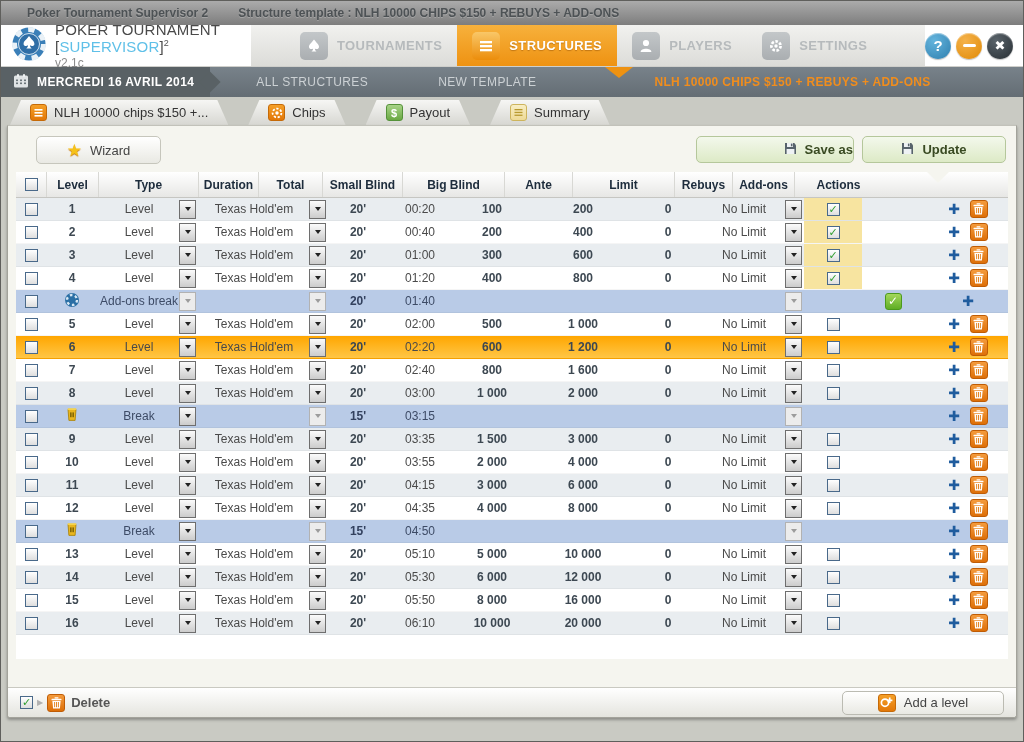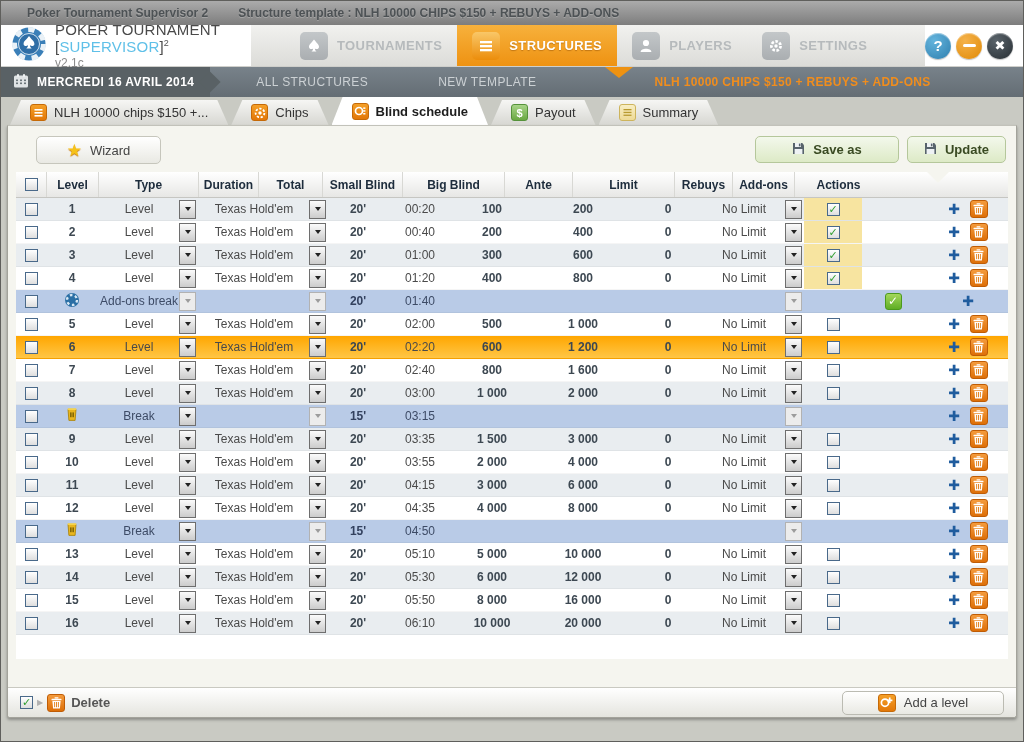--- a/index.html
+++ b/index.html
@@ -32,37 +32,37 @@
   
   .breadcrumb { height:30px; background:linear-gradient(#78828a,#646d74); display:flex; align-items:center; font-size:12px; color:#ccd1d4; position:relative; }
   .crumb-date { height:100%; background:#596165; display:flex; align-items:center; gap:8px; padding:0 16px 0 12px; color:#fff; font-weight:bold; letter-spacing:.4px; position:relative; }
   .crumb-date::after { content:""; position:absolute; right:-11px; top:4px; width:22px; height:22px; background:#596165; transform:rotate(45deg) scale(.68); z-index:1; }
   .crumb-item { margin-left:46px; letter-spacing:.4px; cursor:pointer; position:relative; z-index:2; }
   .crumb-item.second { margin-left:70px; }
   .crumb-current { margin-left:118px; color:#f08d1d; font-weight:bold; letter-spacing:.3px; position:relative; z-index:2; }
   .structures-notch { position:absolute; top:0; left:604px; width:0; height:0; border-left:14px solid transparent; border-right:14px solid transparent; border-top:11px solid #ee9212; z-index:3; }
 
   
-  .tabstrip { height:28px; display:flex; align-items:flex-end; padding-left:9px; gap:3px; }
+  .tabstrip { height:28px; display:flex; align-items:flex-end; padding-left:9px; gap:20px; }
   .tab { height:25px; display:flex; align-items:center; gap:7px; padding:0 20px; font-size:13px; color:#333; background:linear-gradient(#f6f6f4,#d7d7d2); clip-path:polygon(11px 0, calc(100% - 11px) 0, 100% 100%, 0 100%); cursor:pointer; white-space:nowrap; }
   .tab.active { height:28px; background:#fff; font-weight:bold; color:#1d1d1d; }
   .tab-ic { width:17px; height:17px; border-radius:3px; display:flex; align-items:center; justify-content:center; flex:none; }
   .ti-orange { background:linear-gradient(#f5a028,#e27708); border:1px solid #c56a08; }
   .ti-green  { background:linear-gradient(#a8d488,#6aa843); border:1px solid #55923a; color:#fff; font-weight:bold; font-size:11px; }
   .ti-cream  { background:linear-gradient(#f8eec4,#eeda96); border:1px solid #cdb45c; }
 
   
   .panel { position:relative; margin:0 6px; height:593px; background:#f5f5ef; border:1px solid #a3a39b; border-top:1px solid #c2c2ba; border-radius:0 0 3px 3px; box-shadow:0 2px 3px rgba(0,0,0,.3); }
   .toolbar { height:46px; padding:10px 8px 0 8px; display:flex; align-items:flex-start; }
   .btn { display:flex; align-items:center; justify-content:center; gap:8px; border-radius:5px; cursor:pointer; font-size:13px; }
   .btn-wizard { width:125px; height:28px; margin-left:20px; background:linear-gradient(#ffffff,#e9e9e3); border:1px solid #c6c6bc; color:#444; }
   .star { color:#f6c219; font-size:17px; text-shadow:0 1px 1px #c87a10; line-height:1; }
   .btn-green { height:27px; background:linear-gradient(#f3f8ec,#ddeac6); border:1px solid #b5c79b; color:#394a22; font-weight:bold; }
-  .btn-saveas { width:144px; margin-left:auto; }
-  .btn-update { width:99px; margin-left:8px; margin-right:2px; }
+  .btn-saveas { width:158px; margin-left:auto;justify-content:flex-end; }
+  .btn-update { width:144px; margin-left:8px; margin-right:2px; }
   .callout { position:absolute; top:43px; right:64px; width:0; height:0; border-left:14px solid transparent; border-right:14px solid transparent; border-top:14px solid #f5f5ef; z-index:6; }
 
   .levels-bar { margin:8px 8px 0 8px; height:22px; border-radius:3px 3px 0 0; background:linear-gradient(#8b949c,#5f6970); color:#fff; font-weight:bold; font-size:12px; letter-spacing:.5px; display:flex; align-items:center; padding-left:8px; }
   .thead { margin:0 8px; height:26px; display:flex; background:linear-gradient(#ffffff,#e7e7e5); border-bottom:1px solid #c6c6c2; font-weight:bold; font-size:12px; color:#1d2c3c; }
   .thead .cell { border-left:1px solid #d8d8d4; }
   .thead .cell:first-child { border-left:none; }
   .rows { margin:0 8px; background:#fff; }
   .row { display:flex; height:23px; font-size:12px; color:#4a4a4a; border-bottom:1px solid rgba(0,0,0,.04); }
   .row.alt { background:#e9edf0; }
   .row.break { background:#b9cbe7; color:#3d4b66; }
@@ -204,31 +204,20 @@
     </div>
     <div class="tab">
       <span class="tab-ic ti-orange">
         <svg width="12" height="12" viewBox="0 0 12 12">
             <circle cx="6" cy="6" r="4.4" fill="none" stroke="#fff" stroke-width="1.8" stroke-dasharray="2.2 1.7"></circle>
             <circle cx="6" cy="6" r="1.7" fill="#fff"></circle>
           </svg>
       </span>
       <span>Chips</span>
     </div>
-    <div class="tab active">
-      <span class="tab-ic ti-orange">
-        <svg width="12" height="12" viewBox="0 0 12 12">
-            <circle cx="5" cy="6" r="3.5" fill="none" stroke="#fff" stroke-width="1.7"></circle>
-            <rect x="9.2" y="2.4" width="2.2" height="1.5" fill="#fff"></rect>
-            <rect x="9.2" y="5.2" width="2.2" height="1.5" fill="#fff"></rect>
-            <rect x="9.2" y="8" width="2.2" height="1.5" fill="#fff"></rect>
-          </svg>
-      </span>
-      <span>Blind schedule</span>
-    </div>
     <div class="tab">
       <span class="tab-ic ti-green">
           <span>$</span>
         </span>
       <span>Payout</span>
     </div>
     <div class="tab">
       <span class="tab-ic ti-cream">
         <svg width="11" height="11" viewBox="0 0 11 11">
             <rect x="1.5" y="2" width="8" height="1.3" fill="#b89a30"></rect>

